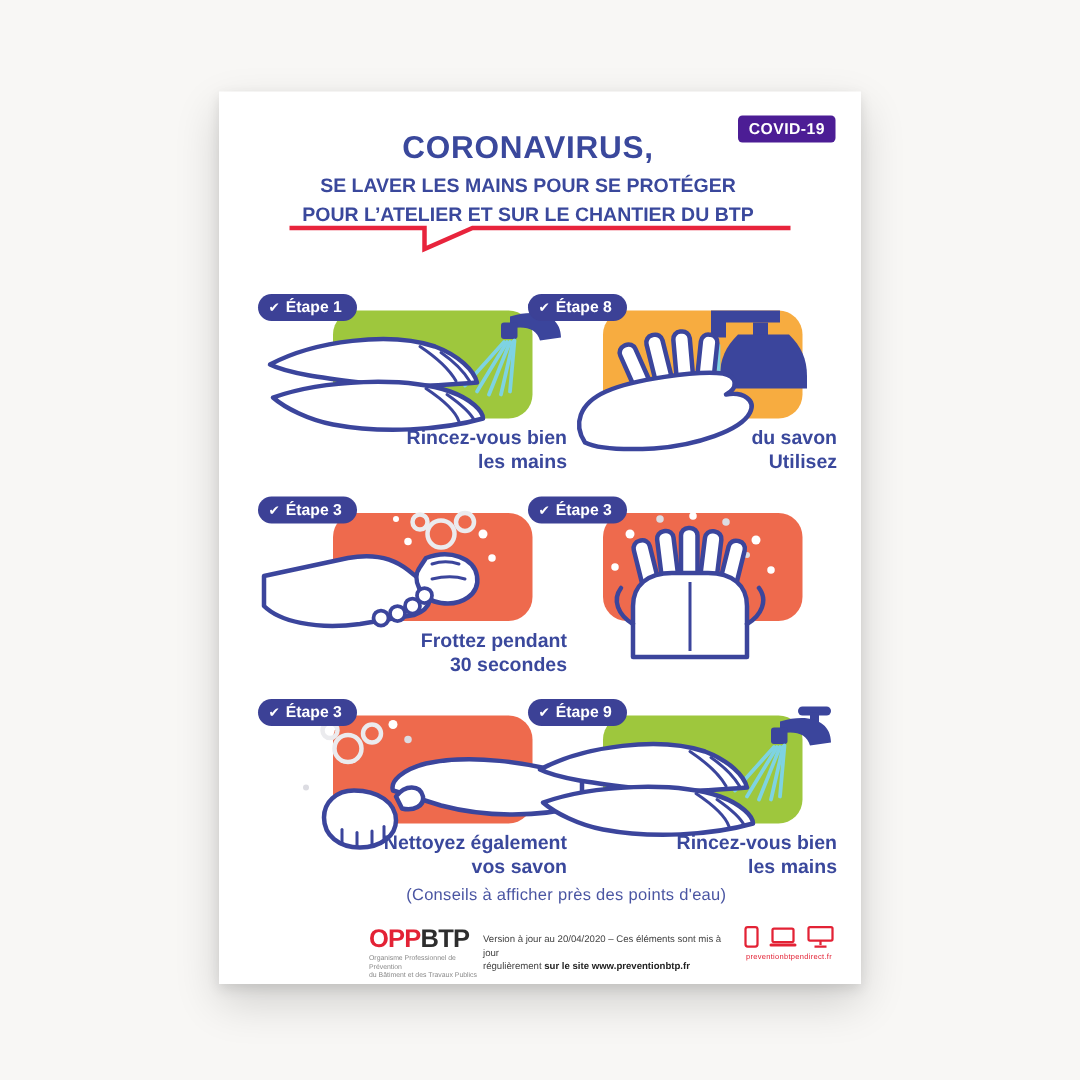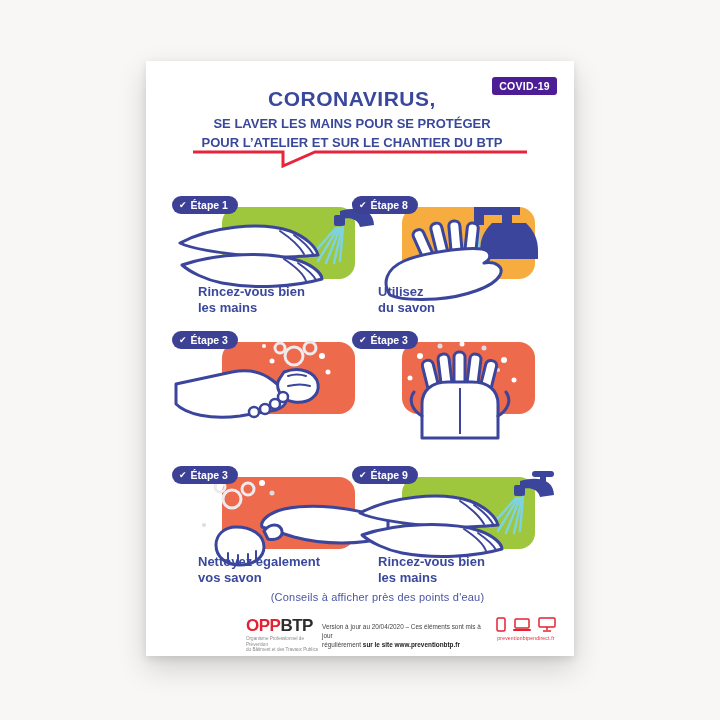--- a/index.html
+++ b/index.html
@@ -33,21 +33,21 @@
     padding:3px 10px 3px 7px;border-radius:11px;
     display:flex;align-items:center;gap:4px;white-space:nowrap;
   }
   .step-badge .chk{font-size:9px;line-height:10px;}
   .tile{
     position:absolute;left:56px;top:11px;width:133px;height:72px;
     border-radius:16px;
   }
   .tile svg{position:absolute;left:-46px;top:-8px;overflow:visible;}
   .caption{
-    position:absolute;left:32px;top:88px;width:180px;text-align:left;
+    position:absolute;left:32px;top:88px;width:180px;text-align:right;
     color:#3a489c;font-size:13px;font-weight:bold;line-height:16px;
   }
   
   .conseils{
     position:absolute;left:0;right:0;top:530px;text-align:center;
     color:#4a55a2;font-size:11px;font-weight:500;letter-spacing:.2px;padding-left:35px;
   }
   .logo-block{position:absolute;left:100px;top:556px;width:78px;}
   .logo-line{font-size:17px;font-weight:bold;letter-spacing:-.5px;line-height:17px;}
   .logo-line .p1{color:#e32235;text-align:right;}
@@ -134,22 +134,22 @@
         <g fill="#fff" stroke="#3b459c" stroke-width="3" stroke-linejoin="round">
           <rect x="62" y="30" width="11" height="34" rx="5" transform="rotate(-24 67 47)"></rect>
           <rect x="78" y="24" width="11" height="36" rx="5" transform="rotate(-14 83 42)"></rect>
           <rect x="94" y="22" width="11" height="36" rx="5" transform="rotate(-5 99 40)"></rect>
           <rect x="110" y="24" width="11" height="34" rx="5" transform="rotate(6 115 41)"></rect>
           <path d="M34 96 C 26 84 30 70 48 62 C 66 54 108 48 126 50 C 136 52 136 60 128 64 C 140 62 148 68 144 76 C 138 88 108 98 80 100 C 60 101 42 100 34 96 Z"></path>
         </g>
       </svg>
     </div>
     <div class="caption">
+      <div>du savon</div>
       <div>Utilisez</div>
-      <div>du savon</div>
     </div>
   </div>
 
   <div class="card c1 r2">
     <div class="step-badge">
       <span class="chk">✔</span>
       <span>Étape 3</span>
     </div>
     <div class="tile" style="background-color: rgb(238, 106, 77);">
       <svg width="212" height="104" viewBox="0 0 212 104">
@@ -172,20 +172,24 @@
           <circle cx="78" cy="78" r="5"></circle>
             <circle cx="89" cy="75" r="5"></circle>
             <circle cx="99" cy="70" r="5"></circle>
             <circle cx="107" cy="63" r="5"></circle>
         </g>
         <g stroke="#3b459c" stroke-width="2" fill="none" stroke-linecap="round">
           <path d="M112 42 C 118 40 124 40 130 42"></path>
             <path d="M112 52 C 120 50 128 50 134 52"></path>
         </g>
       </svg>
+    </div>
+    <div class="caption">
+      <div>Frottez pendant</div>
+      <div>30 secondes</div>
     </div>
   </div>
 
   <div class="card c2 r2">
     <div class="step-badge">
       <span class="chk">✔</span>
       <span>Étape 3</span>
     </div>
     <div class="tile" style="background-color: rgb(238, 106, 77);">
       <svg width="212" height="104" viewBox="0 0 212 104">

